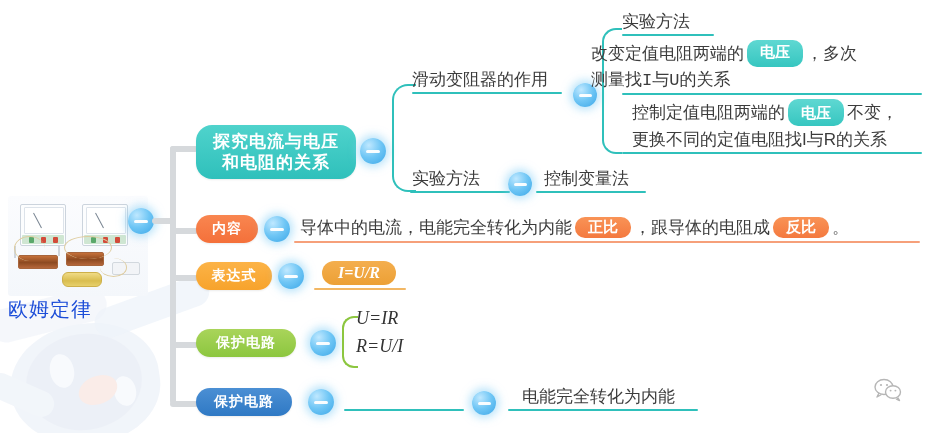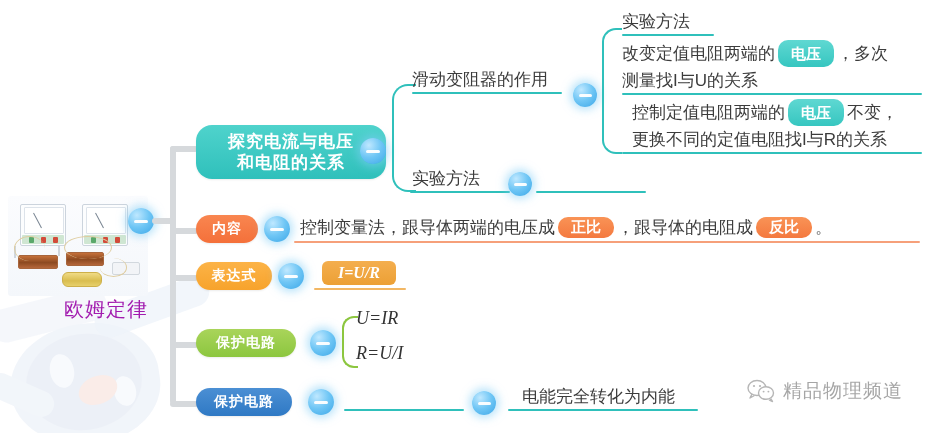--- a/index.html
+++ b/index.html
@@ -21,22 +21,22 @@
   .mascot .eyeR{position:absolute;left:122px;top:58px;width:22px;height:30px;border-radius:50%;background:#f4f7fc;transform:rotate(-12deg);}
   .mascot .nose{position:absolute;left:86px;top:58px;width:40px;height:28px;border-radius:50%;background:#f6ddd6;transform:rotate(-22deg);}
   .mascot .arm{position:absolute;left:-6px;top:64px;width:70px;height:26px;border-radius:20px;background:#e9eff7;transform:rotate(24deg);}
   .mascot .wing{position:absolute;left:-4px;top:-20px;width:120px;height:34px;border-radius:40px;background:#eef2f9;transform:rotate(-14deg);}
   .wing2{position:absolute;left:92px;top:292px;width:120px;height:30px;border-radius:40px;background:#eef3f9;opacity:.75;transform:rotate(-20deg);}
 
   
   .root{position:absolute;left:8px;top:196px;width:140px;height:135px;}
   .root-img{position:absolute;left:0;top:0;width:140px;height:100px;
     background:linear-gradient(180deg,#fbfcfe 0%,#f4f7fb 100%);border-radius:3px;}
-  .root-label{position:absolute;left:0;top:100px;width:140px;text-align:right;
-    font-size:20px;color:#a21caf;letter-spacing:1px;}
+  .root-label{position:absolute;left:0;top:100px;width:140px;text-align:left;
+    font-size:20px;color:#1d4ed8;letter-spacing:1px;}
   
   .meter{position:absolute;width:44px;height:40px;background:#fcfdfe;border:1px solid #ccd4dd;border-radius:2px;}
   .meter .dial{position:absolute;left:3px;top:2px;width:38px;height:25px;background:#fff;border:1px solid #dde3ea;border-radius:1px;}
   .meter .needle{position:absolute;left:20px;top:6px;width:1px;height:17px;background:#7a8693;transform:rotate(-28deg);transform-origin:bottom;}
   .meter .base{position:absolute;left:1px;bottom:1px;width:42px;height:9px;background:#cfe6d2;border-radius:1px;}
   .meter .term{position:absolute;bottom:2px;width:5px;height:6px;border-radius:1px;}
   .res{position:absolute;height:12px;border-radius:2px;
     background:linear-gradient(180deg,#c4703a 0%,#8d4a21 55%,#b4663a 100%);border:1px solid #a7653c;}
   .resY{position:absolute;height:13px;border-radius:6px;
     background:linear-gradient(180deg,#f0db86 0%,#d9bd4f 60%,#e7d06b 100%);border:1px solid #cdb04a;}
@@ -54,21 +54,21 @@
 
   
   .trunk-h{position:absolute;background:#d6d9dc;height:6px;border-radius:3px;}
   .trunk-v{position:absolute;background:#d6d9dc;width:6px;border-radius:3px;}
 
   
   .lab{position:absolute;border-radius:16px;color:#fff;font-size:14px;font-weight:bold;
     display:flex;align-items:center;justify-content:center;letter-spacing:1px;
     box-shadow:0 1px 2px rgba(0,0,0,.08);}
   .lab.teal{background:linear-gradient(180deg,#4fd3cc 0%,#2fc0bb 100%);font-size:17px;line-height:21px;
-    flex-direction:column;padding:5px 27px;}
+    flex-direction:column;padding:5px 12px;}
   .lab.orange{background:linear-gradient(180deg,#f98650 0%,#f4703a 100%);}
   .lab.amber{background:linear-gradient(180deg,#fcb347 0%,#f7a32c 100%);}
   .lab.green{background:linear-gradient(180deg,#9ed martial 0%,#8cc63f 100%);}
   .lab.green{background:linear-gradient(180deg,#a9d45a 0%,#8cc63f 100%);}
   .lab.blue{background:linear-gradient(180deg,#4b8fd4 0%,#2f79c4 100%);}
 
   
   .ul{position:absolute;height:2px;border-radius:1px;}
 
   
@@ -164,71 +164,71 @@
 
   <div class="txt" style="left:412px;top:68px;">滑动变阻器的作用</div>
   <div class="ul" style="left:412px;top:92px;width:150px;background:#2fc0bb;"></div>
   <div class="cbtn sm" style="left:573px;top:83px;"></div>
 
   <div class="brk" style="left:602px;top:28px;width:18px;height:122px;border-width:2px;border-radius:14px 0 0 14px;"></div>
 
   <div class="txt" style="left:622px;top:10px;">实验方法</div>
   <div class="ul" style="left:622px;top:34px;width:92px;background:#2fc0bb;"></div>
 
-  <div class="mtxt" style="left:622px;top:41px;width:300px;">
+  <div class="mtxt" style="left:591px;top:41px;width:300px;font-family:Liberation Mono, monospace;">
     <span>改变定值电阻两端的</span><span class="badge cyan">电压</span><span>，多次</span><br>
     <span>测量找I与U的关系</span>
   </div>
   <div class="ul" style="left:622px;top:93px;width:300px;background:#2fc0bb;"></div>
 
   <div class="mtxt" style="left:632px;top:100px;width:300px;">
     <span>控制定值电阻两端的</span><span class="badge cyan">电压</span><span>不变，</span><br>
     <span>更换不同的定值电阻找I与R的关系</span>
   </div>
   <div class="ul" style="left:622px;top:152px;width:300px;background:#2fc0bb;"></div>
 
   <div class="txt" style="left:412px;top:167px;">实验方法</div>
   <div class="ul" style="left:410px;top:191px;width:100px;background:#2fc0bb;"></div>
   <div class="cbtn sm" style="left:508px;top:172px;"></div>
+  <div class="txt" style="left:544px;top:167px;">控制变量法</div>
   <div class="ul" style="left:536px;top:191px;width:110px;background:#2fc0bb;"></div>
 
   <div class="lab orange" style="left:196px;top:215px;width:62px;height:28px;">内容</div>
   <div class="cbtn" style="left:264px;top:216px;"></div>
   <div class="txt" style="left:300px;top:216px;">
-    <span>控制变量法，跟导体两端的电压成</span><span class="badge orange">正比</span><span>，跟导体的电阻成</span><span class="badge orange">反比</span><span>。</span>
+    <span>导体中的电流，电能完全转化为内能</span><span class="badge orange">正比</span><span>，跟导体的电阻成</span><span class="badge orange">反比</span><span>。</span>
   </div>
   <div class="ul" style="left:294px;top:241px;width:626px;background:#f6a07a;"></div>
 
   <div class="lab amber" style="left:196px;top:262px;width:76px;height:28px;">表达式</div>
   <div class="cbtn" style="left:278px;top:263px;"></div>
-  <div class="fbadge amber" style="left:322px;top:261px;border-radius:6px;">I=U/R</div>
+  <div class="fbadge amber" style="left:322px;top:261px;">I=U/R</div>
   <div class="ul" style="left:314px;top:288px;width:92px;background:#f2b764;"></div>
 
   <div class="lab green" style="left:196px;top:329px;width:100px;height:28px;">保护电路</div>
   <div class="cbtn" style="left:310px;top:330px;"></div>
 
   <div class="brk green" style="left:342px;top:316px;width:14px;height:48px;border-width:2px;border-radius:12px 0 0 12px;"></div>
 
   <div class="formula" style="left:356px;top:308px;">U=IR</div>
-  <div class="formula" style="left:356px;top:343px;">R=U/I</div>
+  <div class="formula" style="left:356px;top:336px;">R=U/I</div>
 
   <div class="lab blue" style="left:196px;top:388px;width:96px;height:28px;">保护电路</div>
   <div class="cbtn" style="left:308px;top:389px;"></div>
   <div class="ul" style="left:344px;top:409px;width:120px;background:#2fc0bb;"></div>
   <div class="cbtn sm" style="left:472px;top:391px;"></div>
   <div class="txt" style="left:522px;top:385px;">电能完全转化为内能</div>
   <div class="ul" style="left:508px;top:409px;width:190px;background:#2fc0bb;"></div>
 
   <div class="wm">
     <svg width="30" height="24" viewBox="0 0 30 24">
       <ellipse cx="11" cy="9" rx="9" ry="7.5" fill="none" stroke="#8a8a8a" stroke-width="1.4"></ellipse>
       <path d="M6 15 L4 19 L8.5 16.5" fill="none" stroke="#8a8a8a" stroke-width="1.4" stroke-linejoin="round"></path>
       <circle cx="8" cy="7" r="1.1" fill="#8a8a8a"></circle>
       <circle cx="14" cy="7" r="1.1" fill="#8a8a8a"></circle>
       <ellipse cx="20" cy="14" rx="7.5" ry="6.3" fill="#fff" stroke="#8a8a8a" stroke-width="1.4"></ellipse>
       <path d="M24.5 19.5 L26.5 22.5 L23 20.8" fill="#fff" stroke="#8a8a8a" stroke-width="1.4" stroke-linejoin="round"></path>
       <circle cx="17.6" cy="12.6" r="0.95" fill="#8a8a8a"></circle>
       <circle cx="22.4" cy="12.6" r="0.95" fill="#8a8a8a"></circle>
     </svg>
-    <span class="wm-txt">精品物理频道</span>
   </div>
 
 </div>
 
 </body></html>

